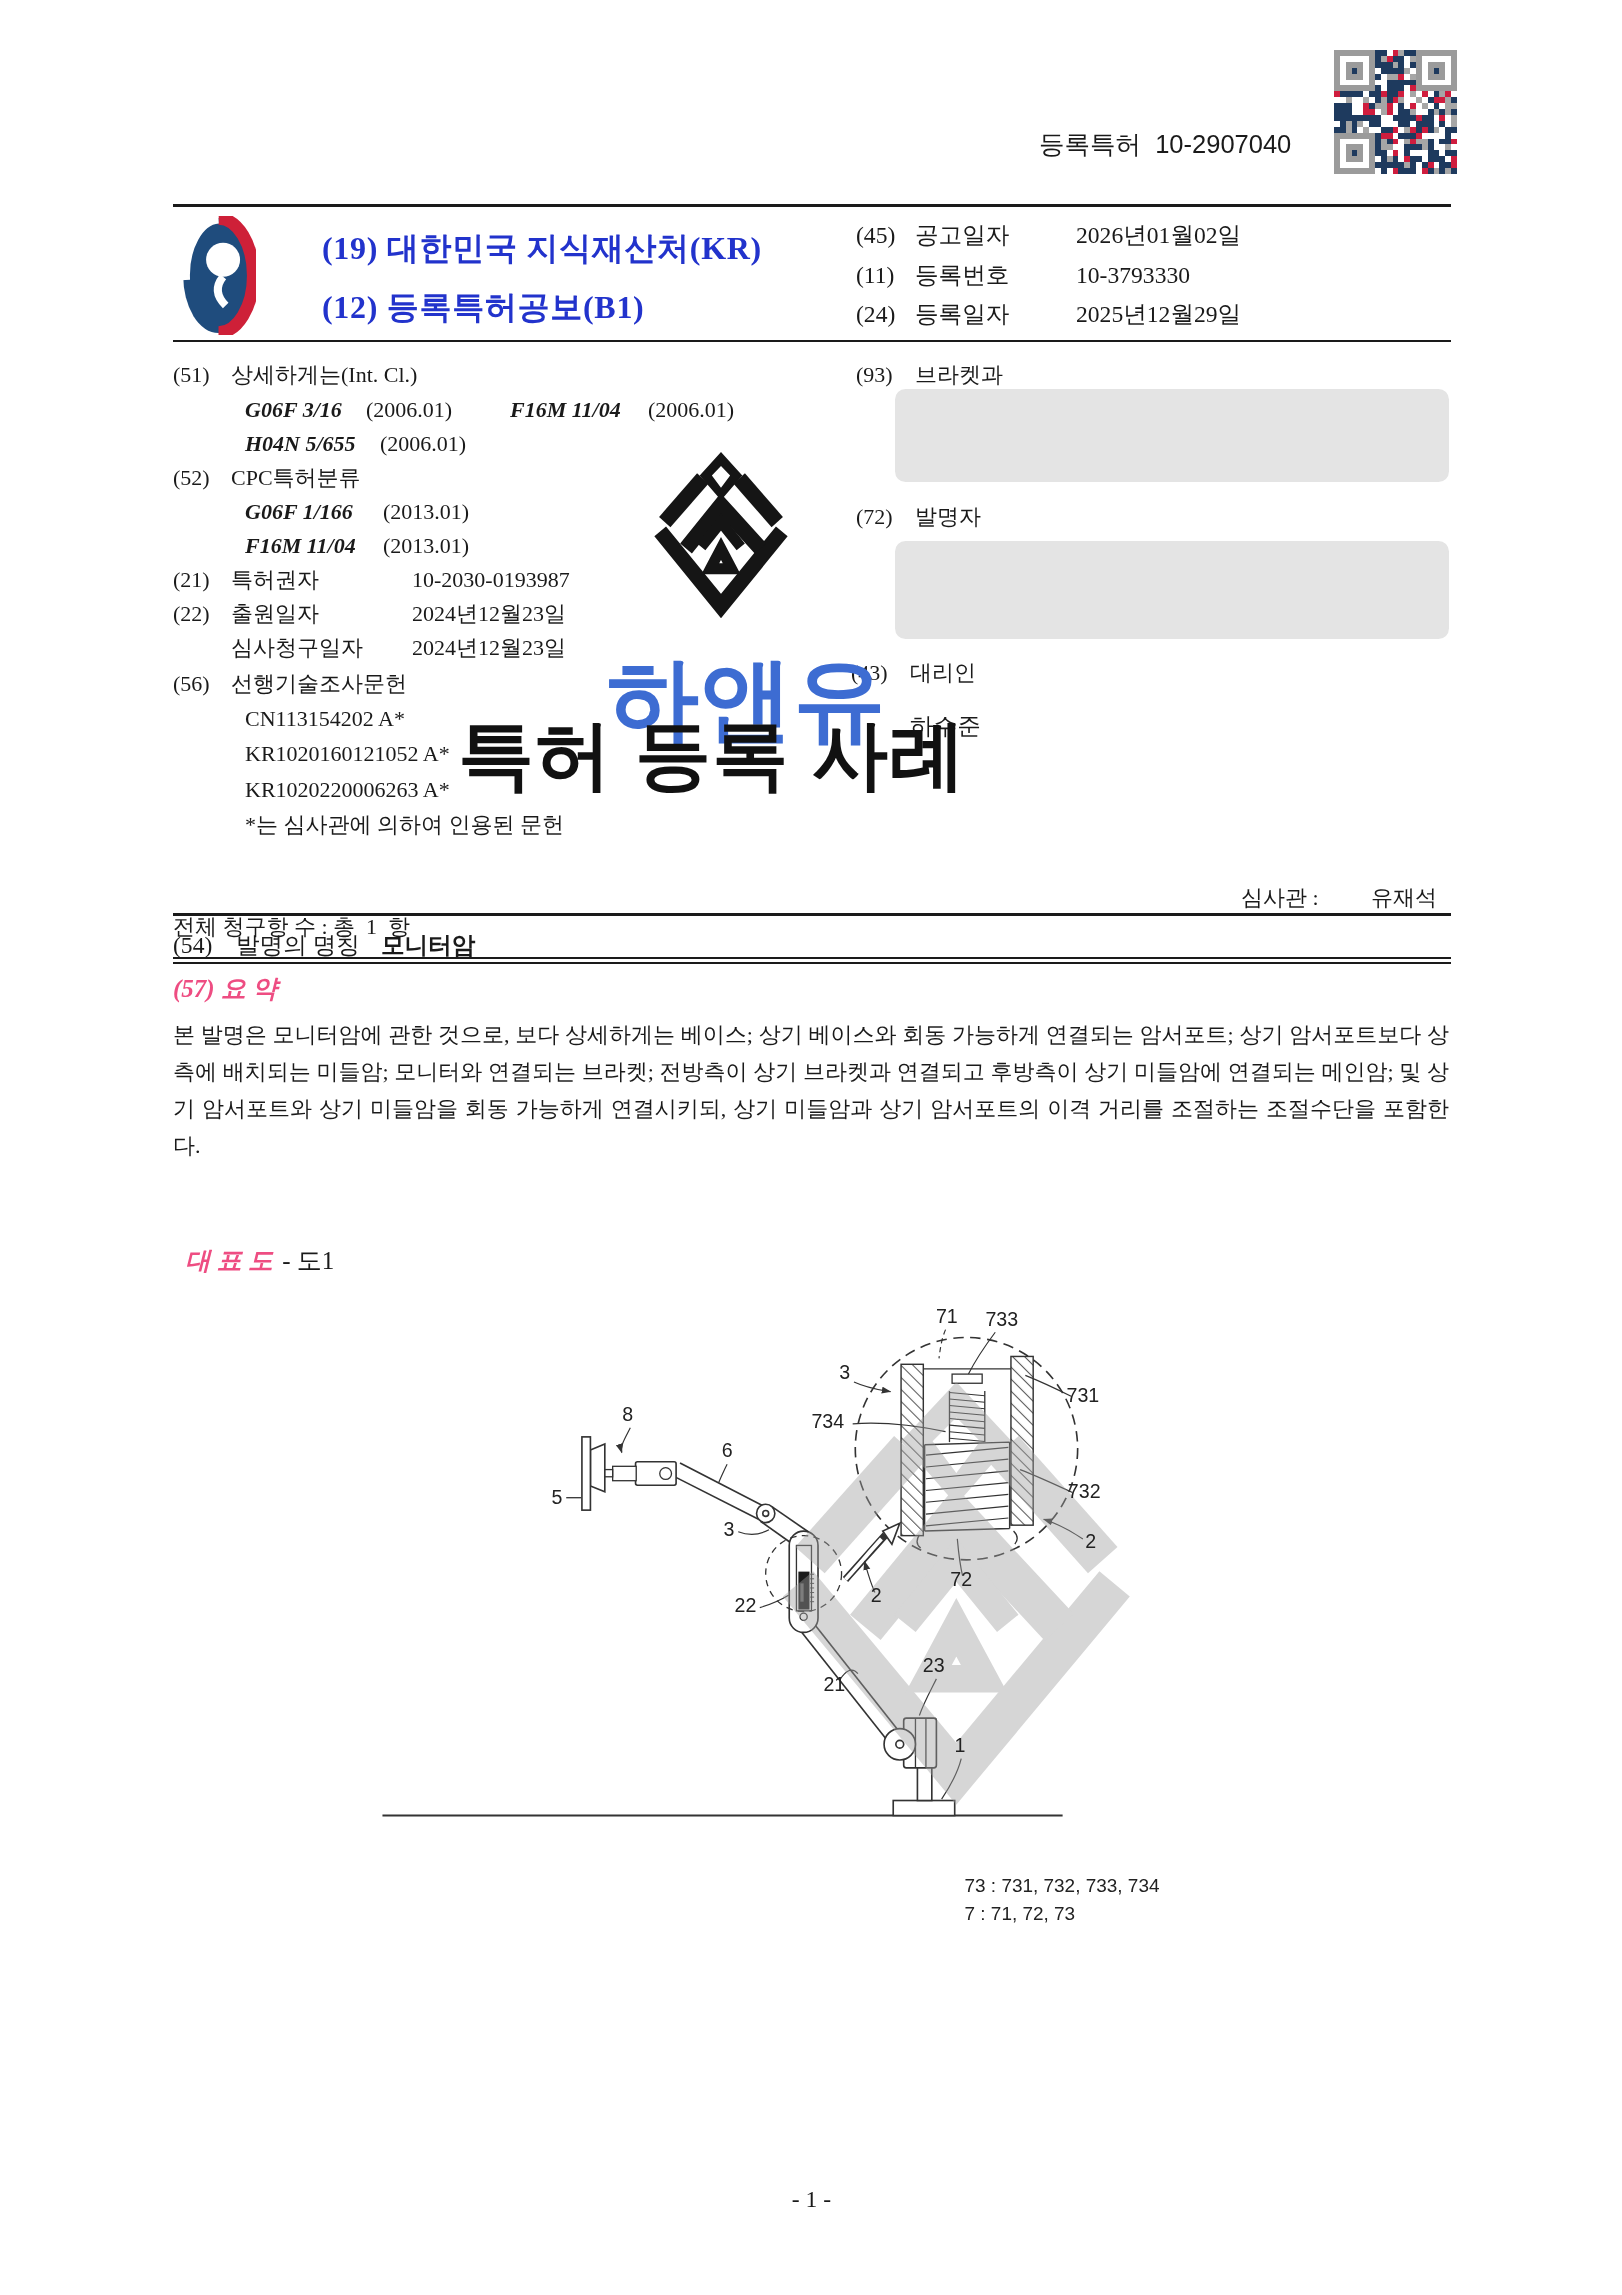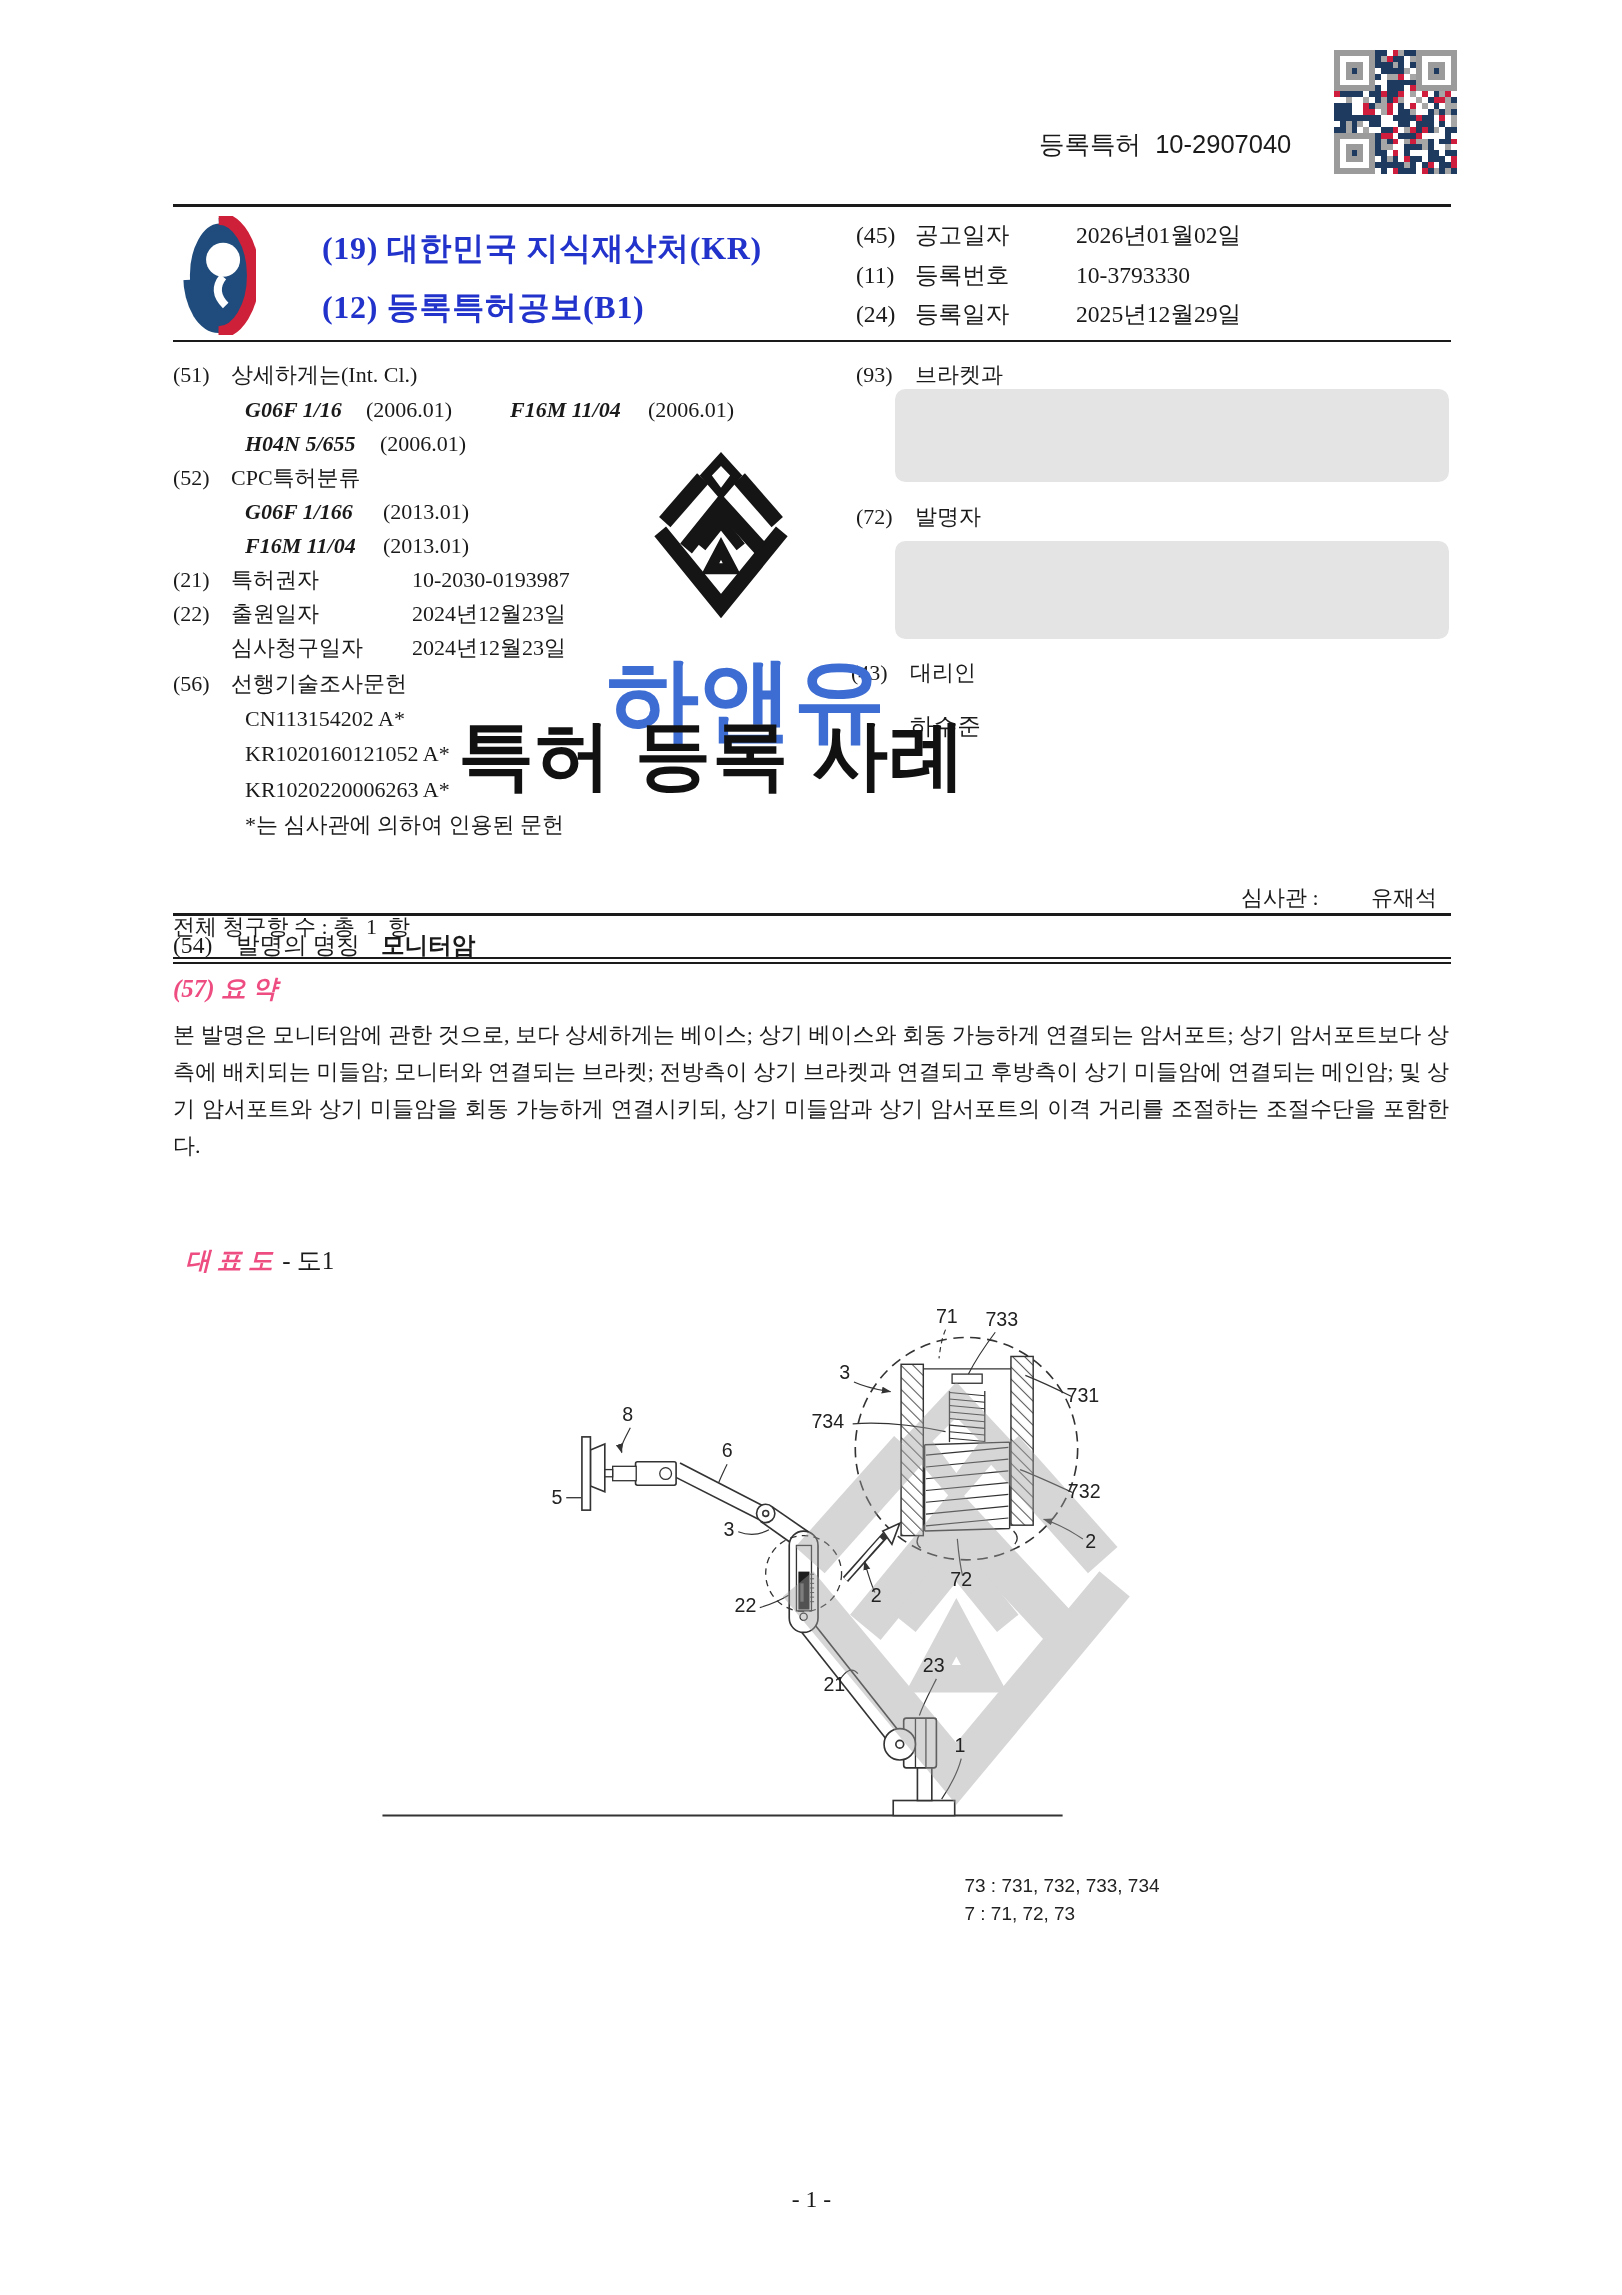--- a/index.html
+++ b/index.html
@@ -510,21 +510,21 @@
 <div class="abs f36" style="left:915px;top:262px;">등록번호</div>
 <div class="abs f36" style="left:1076px;top:262px;">10-3793330</div>
 <div class="abs f36" style="left:856px;top:301px;">(24)</div>
 <div class="abs f36" style="left:915px;top:301px;">등록일자</div>
 <div class="abs f36" style="left:1076px;top:301px;">2025년12월29일</div>
 
 <div class="rule" style="left:173px;top:340px;width:1278px;height:2px;"></div>
 
 <div class="abs f34" style="left:173px;top:362px;">(51)</div>
 <div class="abs f34" style="left:231px;top:362px;">상세하게는(Int. Cl.)</div>
-<div class="abs f34 code" style="left:245px;top:397px;">G06F 1/16</div>
+<div class="abs f34 code" style="left:245px;top:397px;">G06F 3/16</div>
 <div class="abs f34" style="left:366px;top:397px;">(2006.01)</div>
 <div class="abs f34 code" style="left:510px;top:397px;">F16M 11/04</div>
 <div class="abs f34" style="left:648px;top:397px;">(2006.01)</div>
 <div class="abs f34 code" style="left:245px;top:431px;">H04N 5/655</div>
 <div class="abs f34" style="left:380px;top:431px;">(2006.01)</div>
 
 <div class="abs f34" style="left:173px;top:465px;">(52)</div>
 <div class="abs f34" style="left:231px;top:465px;">CPC특허분류</div>
 <div class="abs f34 code" style="left:245px;top:499px;">G06F 1/166</div>
 <div class="abs f34" style="left:383px;top:499px;">(2013.01)</div>

